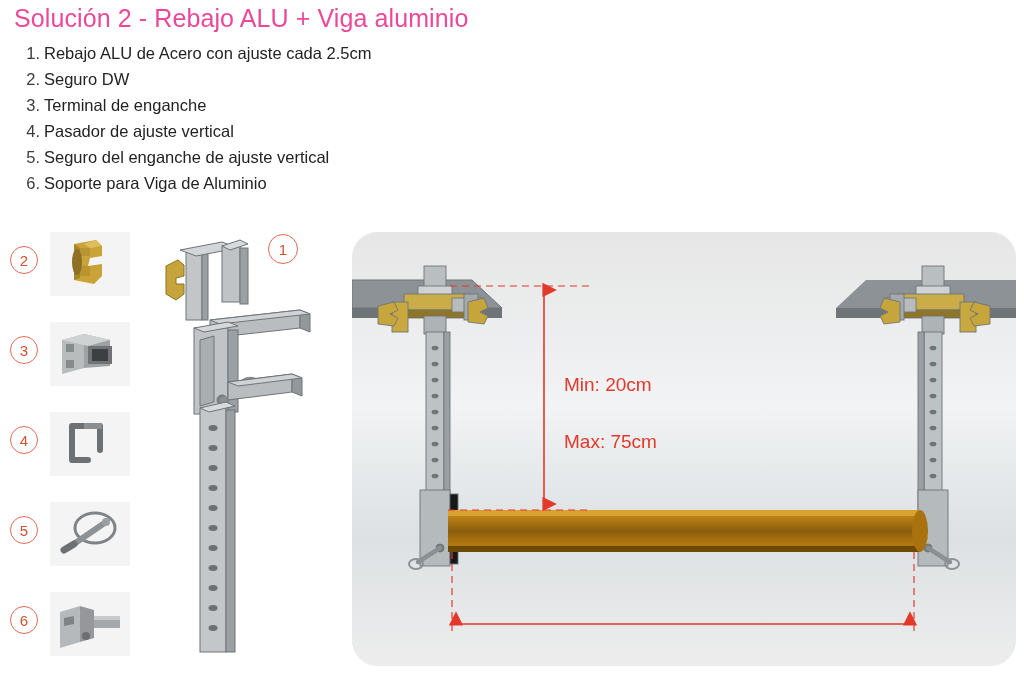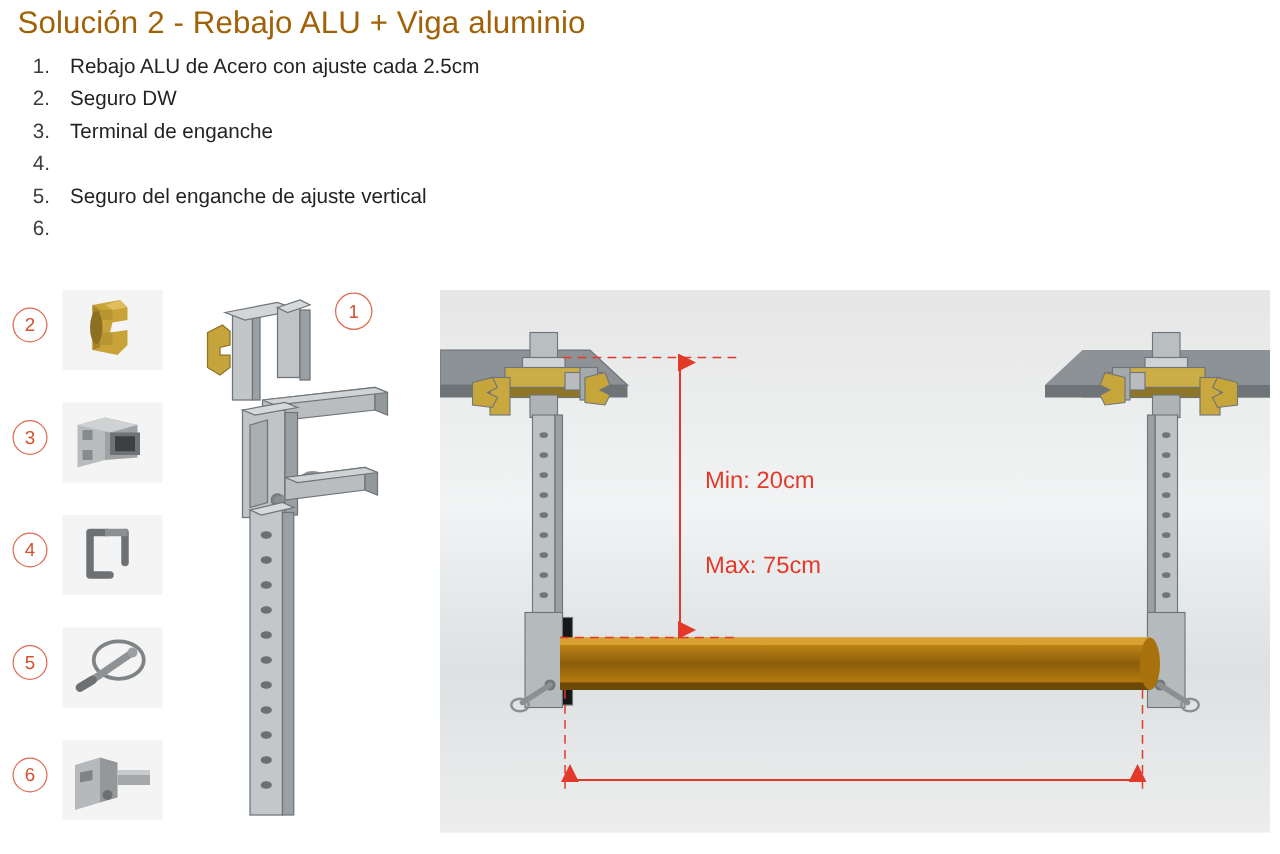--- a/index.html
+++ b/index.html
@@ -17,21 +17,21 @@
   }
 
   
   .page-title {
     position: absolute;
     left: 14px;
     top: 4px;
     font-size: 25px;
     font-weight: 400;
     letter-spacing: 0.1px;
-    color: #a16207;
+    color: #ec4899;
     white-space: nowrap;
   }
 
   
   .legend-list {
     position: absolute;
     left: 14px;
     top: 44px;
     width: 560px;
   }
@@ -41,21 +41,21 @@
     height: 26px;
   }
   .legend-num {
     width: 26px;
     text-align: right;
     font-size: 16.5px;
     color: #3c3c3c;
     flex: none;
   }
   .legend-text {
-    margin-left: 16px;
+    margin-left: 4px;
     font-size: 16.5px;
     color: #232323;
     white-space: nowrap;
   }
 
   
   .thumb-col {
     position: absolute;
     left: 8px;
     top: 232px;
@@ -121,29 +121,30 @@
 
   
   .right-panel {
     position: absolute;
     left: 352px;
     top: 232px;
     width: 664px;
     height: 434px;
     background: linear-gradient(180deg, #e9e9e9 0%, #eef0f1 35%, #dfe2e4 62%, #ebebeb 100%);
     overflow: hidden;
+    border-radius: 26px;
   }
   .dim-label {
     position: absolute;
     color: #e2392a;
     font-size: 19px;
     white-space: nowrap;
   }
   .dim-min  { left: 212px; top: 142px; }
-  .dim-max  { left: 212px; top: 210px; }
+  .dim-max  { left: 212px; top: 199px; }
   .dim-beam { left: 140px; top: 362px; font-size: 19px; }
 
   svg { display: block; }
 </style>
 </head>
 <body>
 
 <div class="page-title">Solución 2 - Rebajo ALU + Viga aluminio</div>
 
 <div class="legend-list">
@@ -154,27 +155,29 @@
   <div class="legend-row">
     <span class="legend-num">2.</span>
     <span class="legend-text">Seguro DW</span>
   </div>
   <div class="legend-row">
     <span class="legend-num">3.</span>
     <span class="legend-text">Terminal de enganche</span>
   </div>
   <div class="legend-row">
     <span class="legend-num">4.</span>
+    <span class="legend-text">Pasador de ajuste vertical</span>
   </div>
   <div class="legend-row">
     <span class="legend-num">5.</span>
     <span class="legend-text">Seguro del enganche de ajuste vertical</span>
   </div>
   <div class="legend-row">
     <span class="legend-num">6.</span>
+    <span class="legend-text">Soporte para Viga de Aluminio</span>
   </div>
 </div>
 
 <div class="thumb-col">
 
   <div class="thumb-item" style="top:0px;">
     <div class="badge">2</div>
     <div class="thumb-box">
       <svg width="80" height="64" viewBox="0 0 80 64">
         <rect width="80" height="64" fill="#f4f4f4"></rect>

